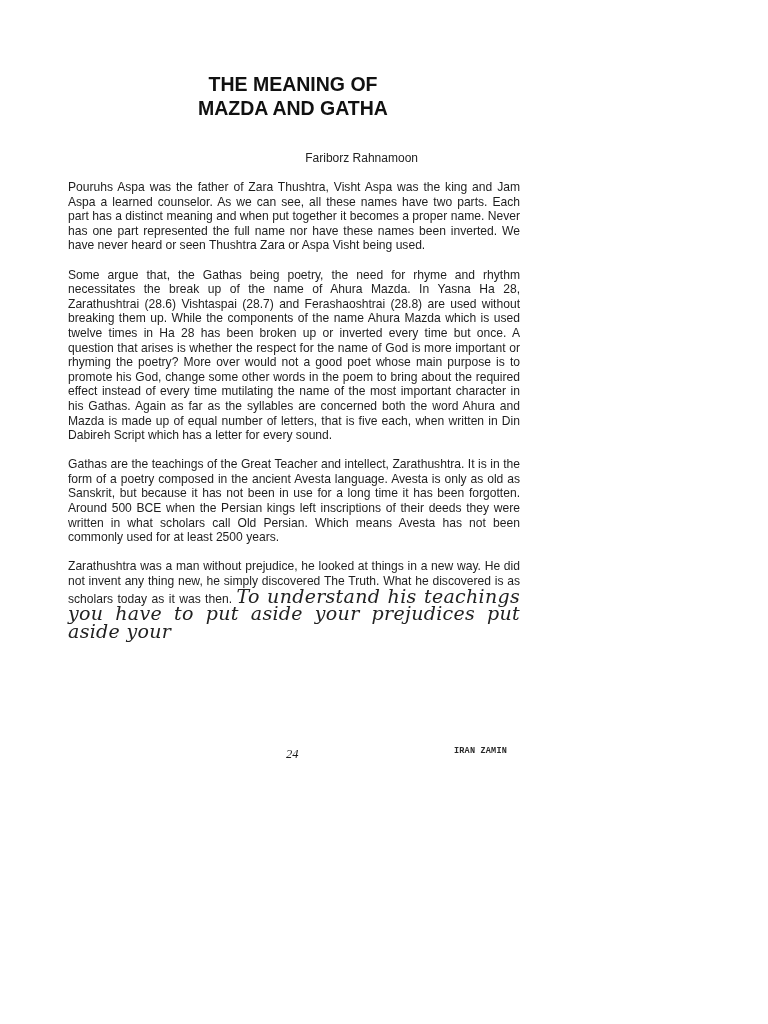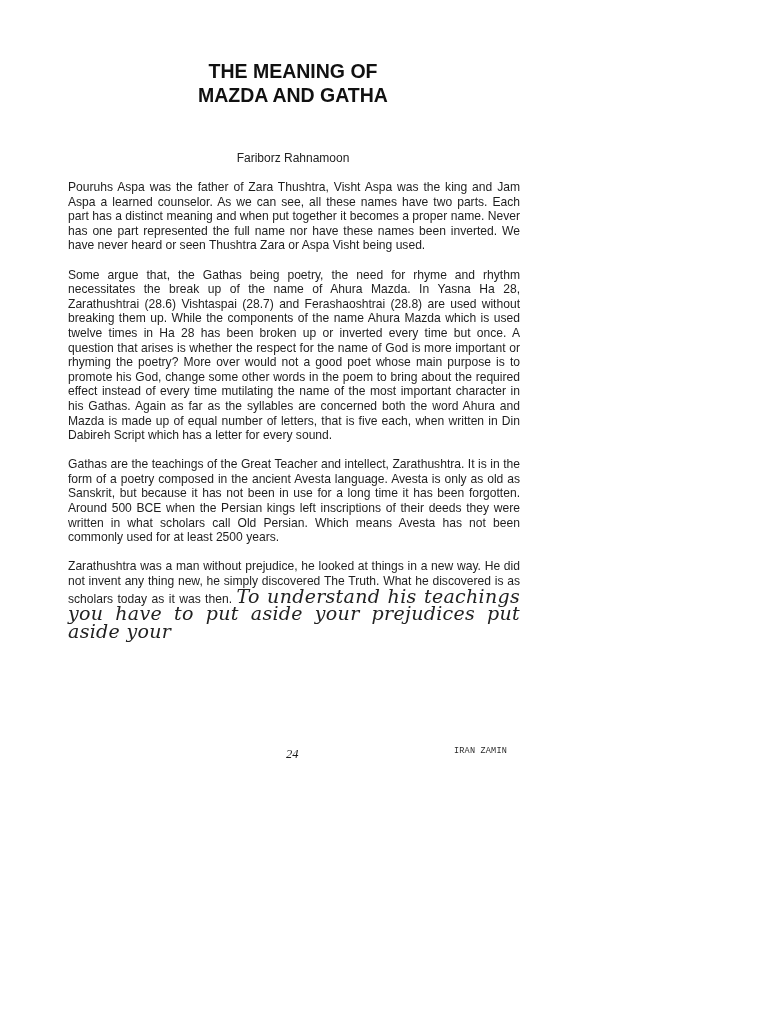--- a/index.html
+++ b/index.html
@@ -18,39 +18,39 @@
       position: absolute;
       left: 0;
       top: 0;
       width: 768px;
       height: 1024px;
       background: #ffffff;
     }
     .title {
       position: absolute;
       left: 168px;
-      top: 59px;
+      top: 72px;
       width: 250px;
       text-align: center;
       font-family: "Liberation Sans", sans-serif;
       font-weight: bold;
       font-size: 19.5px;
       line-height: 24px;
       color: #111111;
       margin: 0;
     }
     .title span {
       display: block;
     }
     .author {
       position: absolute;
       left: 168px;
       top: 151px;
       width: 250px;
-      text-align: center;
+      text-align: right;
       font-family: "Liberation Sans", sans-serif;
       font-size: 12px;
       line-height: 14px;
       color: #222222;
     }
     .body-text {
       position: absolute;
       left: 68px;
       top: 180px;
       width: 452px;
@@ -82,21 +82,21 @@
       font-size: 12.5px;
       line-height: 14px;
       color: #1a1a1a;
       font-style: italic;
     }
     .journal-name {
       position: absolute;
       left: 454px;
       top: 746px;
       font-family: "Liberation Mono", monospace;
-      font-weight: normal;
+      font-weight: bold;
       font-size: 8.5px;
       line-height: 10px;
       letter-spacing: 0.2px;
       color: #2a2a2a;
     }
   </style>
 </head>
 <body>
 
 <div class="page">

